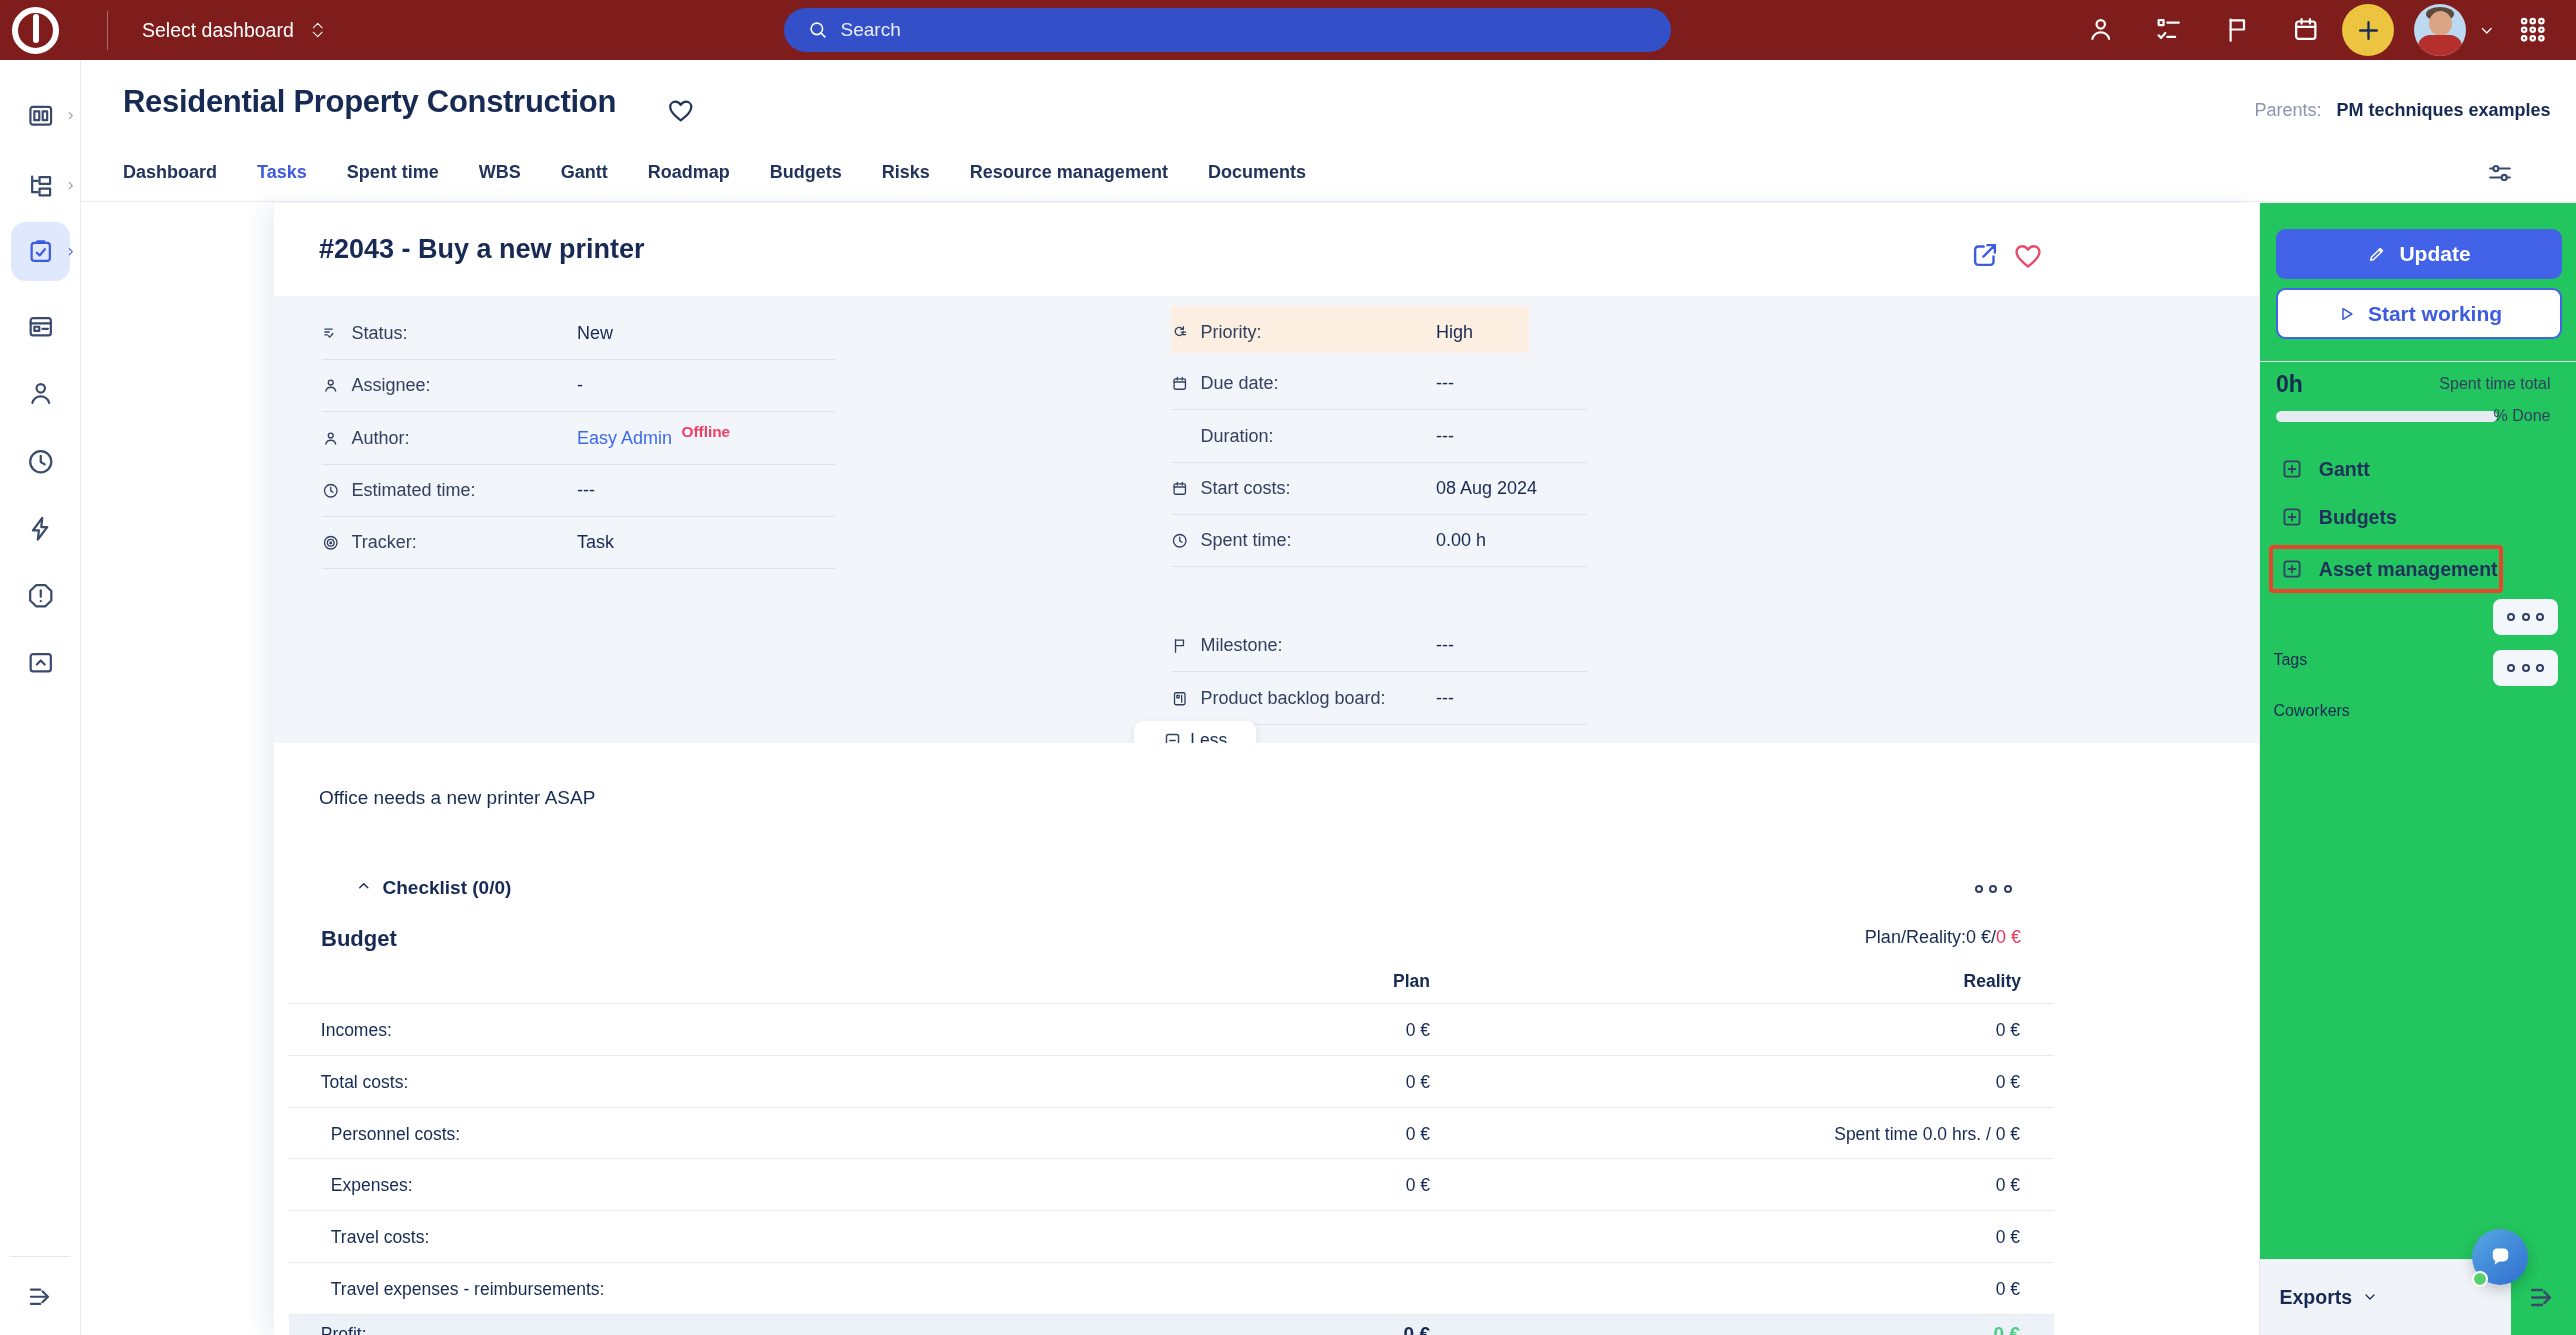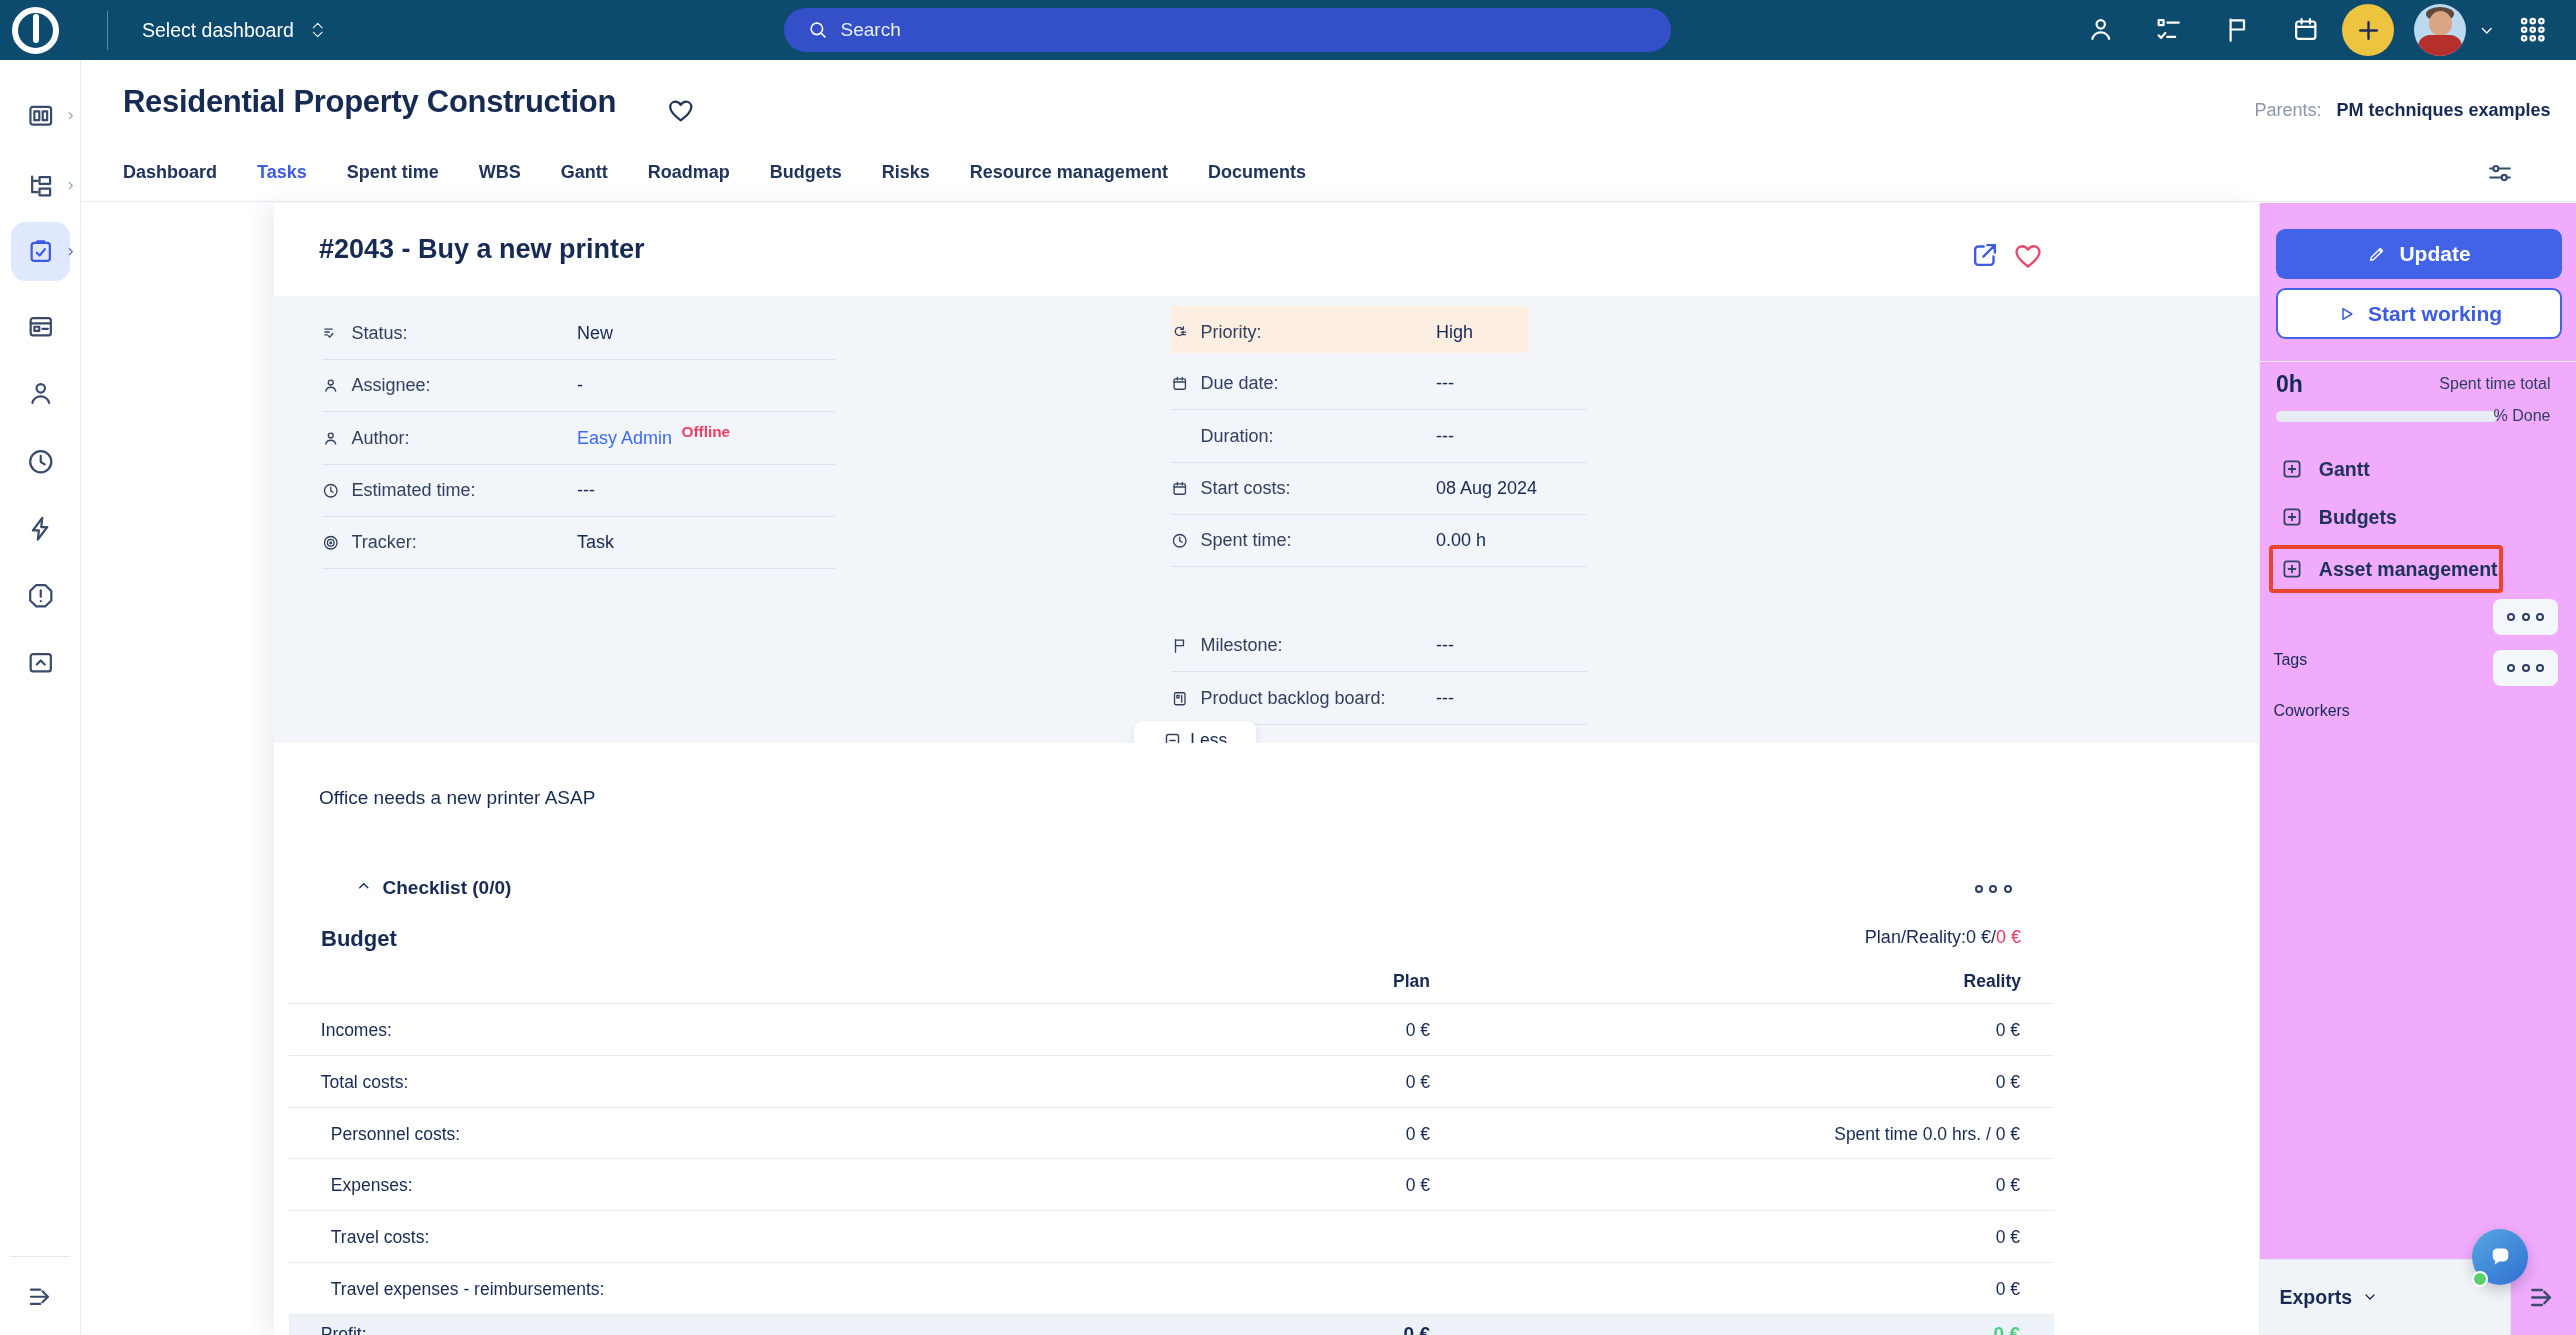--- a/index.html
+++ b/index.html
@@ -3,21 +3,21 @@
 <meta charset="utf-8">
 <style>
   html,body{margin:0;padding:0;}
   body{width:2576px;height:1336px;position:relative;overflow:hidden;background:#fff;
        font-family:"Liberation Sans",sans-serif;color:#172a54;}
   svg.si{display:block;}
   svg.si *{stroke:currentColor;fill:none;stroke-width:1.8;stroke-linecap:round;stroke-linejoin:round;}
   svg.si .fil{fill:currentColor;stroke:none;}
 
   
-  .topbar{position:absolute;left:0;top:0;width:2576px;height:60px;background:#0c4a6e;}
+  .topbar{position:absolute;left:0;top:0;width:2576px;height:60px;background:#7f1d1d;}
   .logo{position:absolute;left:12px;top:6.7px;width:47px;height:47px;border:6px solid #fff;border-radius:50%;box-sizing:border-box;}
   .logo::after{content:"";position:absolute;left:15.4px;top:1.3px;width:6px;height:29.5px;background:#fff;border-radius:3.4px;}
   .tb-divider{position:absolute;left:107px;top:10.7px;width:1.3px;height:39px;background:rgba(255,255,255,.35);}
   .sel-dash{position:absolute;left:142px;top:0;height:60px;display:flex;align-items:center;gap:17.5px;color:#fff;font-size:19.5px;font-weight:500;cursor:pointer;}
   .sel-chevs{display:flex;flex-direction:column;gap:1.3px;color:#fff;}
   .search{position:absolute;left:784px;top:8px;width:864px;height:44px;border-radius:22px;background:#3350c9;display:flex;align-items:center;padding-left:23px;gap:12px;color:#fff;}
   .search span{font-size:19px;color:#e9edff;}
   .tb-ico{position:absolute;top:15.4px;width:29.5px;height:29.5px;color:#fff;cursor:pointer;}
   .plus-btn{position:absolute;left:2342px;top:4px;width:52px;height:52px;border-radius:50%;background:#ecc440;display:flex;align-items:center;justify-content:center;color:#1c2c55;cursor:pointer;}
   .avatar{position:absolute;left:2414px;top:4px;width:52px;height:52px;border-radius:50%;background:#bcd9f1;overflow:hidden;cursor:pointer;}
@@ -80,21 +80,21 @@
   .b-row .lbl{position:absolute;left:32px;top:16px;}
   .b-row .lbl.ind{left:42px;}
   .b-row .plan{position:absolute;right:624px;top:16px;}
   .b-row .reality{position:absolute;right:34px;top:16px;}
   .b-row.profit{background:#edf2f9;bottom:0;height:auto;}
   .b-row.profit .lbl{top:9.4px;}
   .b-row.profit .plan{top:8px;font-weight:bold;font-size:19px;}
   .b-row.profit .reality{top:8px;font-weight:bold;font-size:19px;color:#4dcd85;}
 
   
-  .rpanel{position:absolute;left:2259px;top:203px;width:317px;height:1133px;background:#f0abfc;border-left:0.7px solid #e7ebf2;box-sizing:border-box;}
+  .rpanel{position:absolute;left:2259px;top:203px;width:317px;height:1133px;background:#22c55e;border-left:0.7px solid #e7ebf2;box-sizing:border-box;}
   .btn-update{position:absolute;left:16px;top:25.5px;width:286px;height:50px;background:#4263e7;border-radius:9.4px;display:flex;align-items:center;justify-content:center;gap:12px;color:#fff;font-size:21px;font-weight:bold;cursor:pointer;}
   .btn-start{position:absolute;left:16px;top:85px;width:286px;height:51px;background:#fff;border:2px solid #4263e7;border-radius:9.4px;box-sizing:border-box;display:flex;align-items:center;justify-content:center;gap:12px;color:#3d5be1;font-size:21px;font-weight:bold;cursor:pointer;}
   .rp-div{position:absolute;left:0;right:0;top:158px;border-top:0.7px solid #e7ebf2;}
   .spent-val{position:absolute;left:16px;top:168px;font-size:23px;font-weight:bold;color:#172a54;}
   .spent-lbl{position:absolute;right:25.5px;top:172px;font-size:16px;color:#32405f;}
   .pbar{position:absolute;left:16px;top:208px;width:221px;height:11.4px;border-radius:6px;background:#e7ebf2;}
   .pdone{position:absolute;right:25.5px;top:204px;font-size:16px;color:#32405f;}
   .rp-sec{position:absolute;left:20px;display:flex;align-items:center;gap:14.8px;color:#21325a;font-size:19.5px;font-weight:bold;cursor:pointer;}
   .rp-sec .si{color:#344264;}
   .red-box{position:absolute;left:8.7px;top:342px;width:234px;height:48px;border:4.7px solid #e8462a;border-radius:4px;box-sizing:border-box;}

